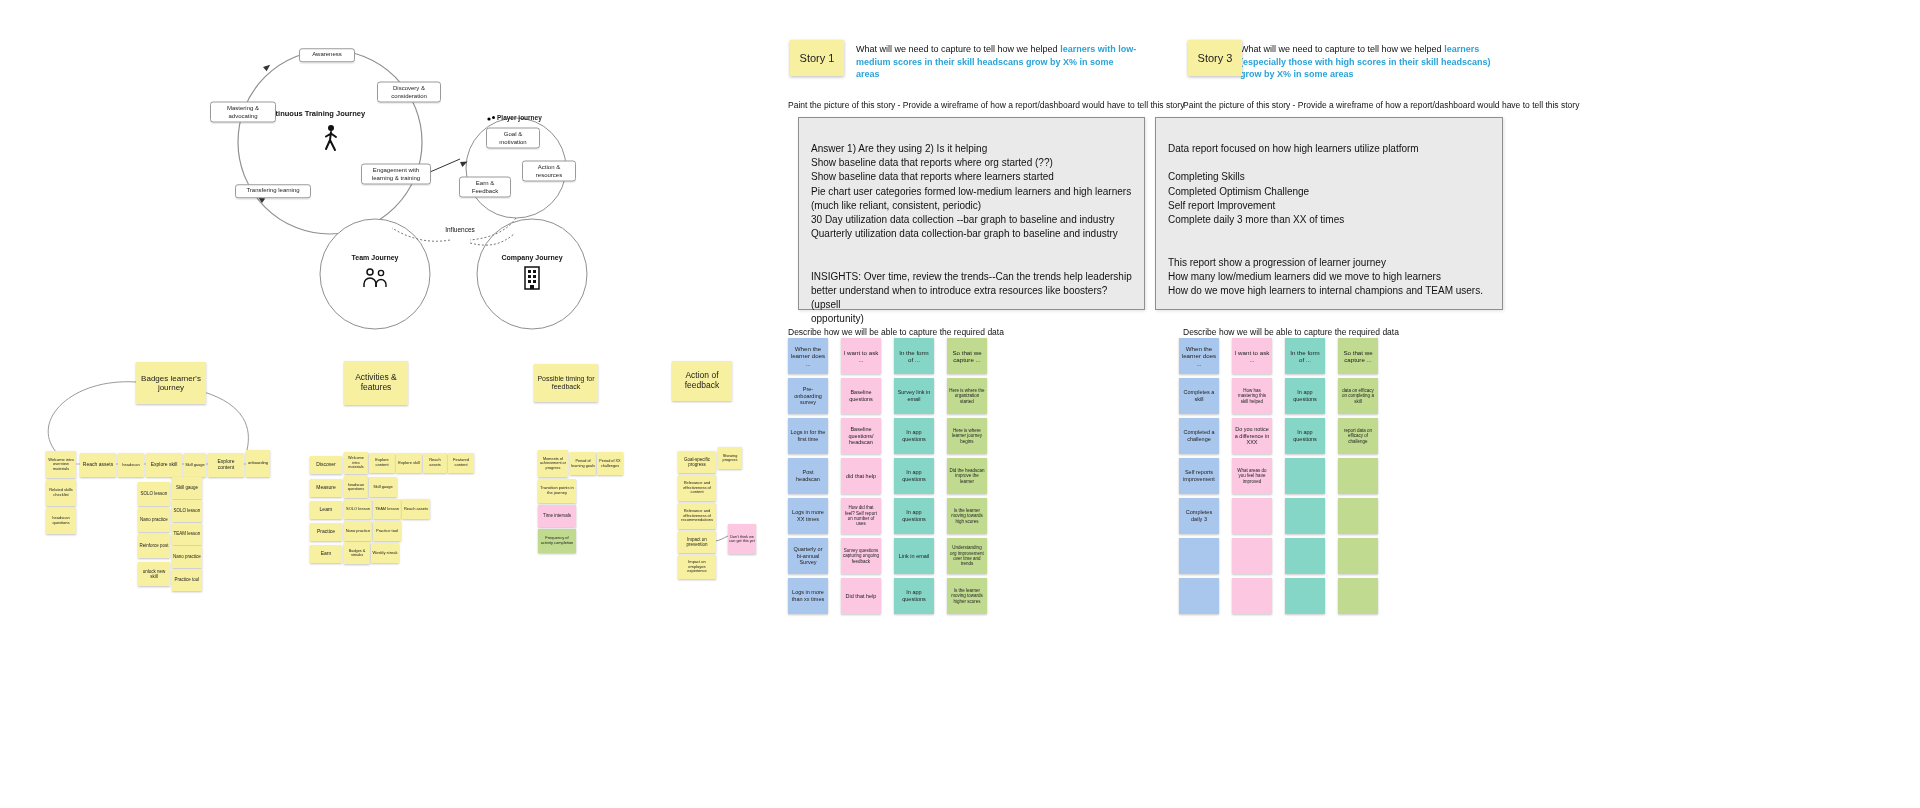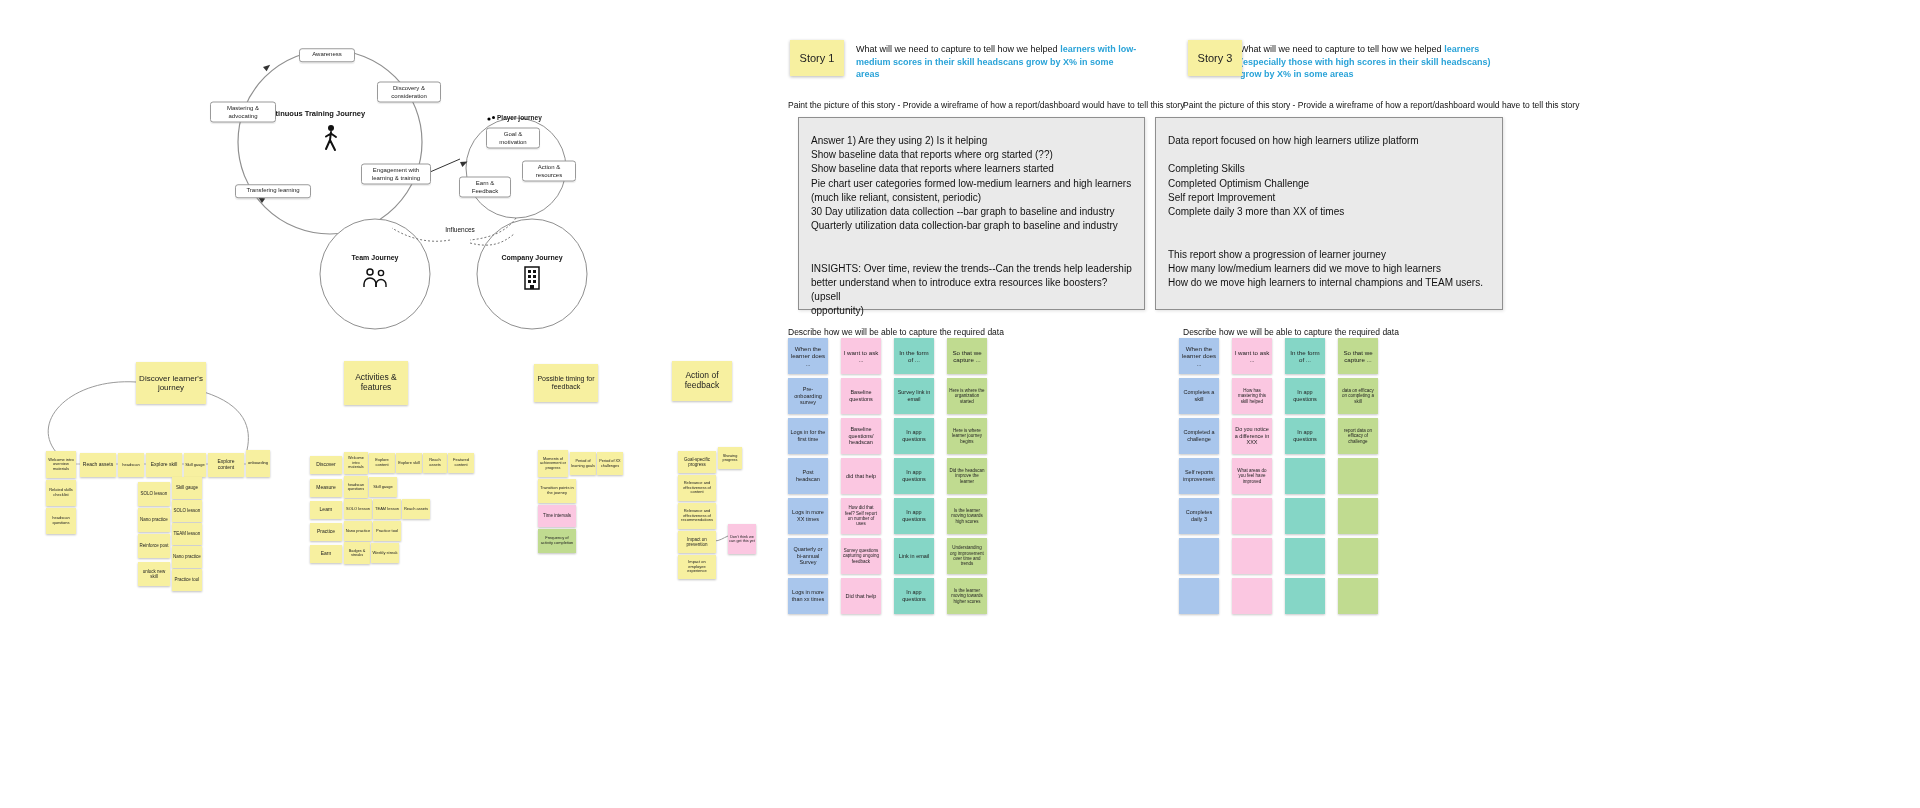--- a/index.html
+++ b/index.html
@@ -23,21 +23,21 @@
   .sticky{position:absolute;display:flex;align-items:center;justify-content:center;text-align:center;
     padding:1px;line-height:1.15;box-shadow:0 1px 2px rgba(0,0,0,.25);color:#222;overflow:hidden;
     word-break:break-word;z-index:3;}
 
   
   .story-tag{position:absolute;width:54px;height:36px;display:flex;align-items:center;justify-content:center;
     font-size:11px;box-shadow:0 1px 3px rgba(0,0,0,.28);z-index:3;}
   .prompt{position:absolute;font-size:9px;line-height:1.4;color:#111;z-index:2;}
   .prompt .hl{font-weight:bold;}
   .caption{position:absolute;font-size:8.5px;color:#111;z-index:2;}
-  .wirebox{position:absolute;background:#eaeaea;border:1px solid #8f8f8f;padding:16px 12px;
+  .wirebox{position:absolute;background:#eaeaea;border:1px solid #8f8f8f;padding:24px 12px;
     font-size:10px;line-height:1.42;color:#111;white-space:pre-line;z-index:2;
     box-shadow:1px 1px 3px rgba(0,0,0,.12);box-sizing:border-box;}
   .grid{position:absolute;display:grid;grid-template-columns:repeat(4,40px);grid-auto-rows:36px;
     column-gap:13px;row-gap:4px;z-index:3;}
   .gcell{display:flex;align-items:center;justify-content:center;text-align:center;font-size:5.5px;
     line-height:1.2;padding:2px;box-shadow:0 1px 2px rgba(0,0,0,.22);color:#222;overflow:hidden;
     word-break:break-word;}
   .ghead{font-size:6.2px;}
 </style>
 </head>
@@ -110,21 +110,21 @@
         <rect x="13" y="5" width="3" height="3" fill="#111"></rect>
       <rect x="8" y="10" width="3" height="3" fill="#111"></rect>
         <rect x="13" y="10" width="3" height="3" fill="#111"></rect>
       <rect x="8" y="15" width="3" height="3" fill="#111"></rect>
         <rect x="13" y="15" width="3" height="3" fill="#111"></rect>
       <rect x="10" y="20" width="4" height="4" fill="#111"></rect>
     </svg>
   </div>
 
   <div class="layer" id="board">
-      <div class="sticky" style="left: 136px; top: 362px; width: 68px; height: 40px; font-size: 8px; background: rgb(247, 240, 160);">Discover learner's journey</div>
+      <div class="sticky" style="left: 136px; top: 362px; width: 68px; height: 40px; font-size: 8px; background: rgb(247, 240, 160);">Badges learner's journey</div>
       <div class="sticky" style="left: 344px; top: 361px; width: 62px; height: 42px; font-size: 8.5px; background: rgb(247, 240, 160);">Activities &amp; features</div>
       <div class="sticky" style="left: 534px; top: 364px; width: 62px; height: 36px; font-size: 7px; background: rgb(247, 240, 160);">Possible timing for feedback</div>
       <div class="sticky" style="left: 672px; top: 361px; width: 58px; height: 38px; font-size: 8.5px; background: rgb(247, 240, 160);">Action of feedback</div>
       <div class="sticky" style="left: 46px; top: 451px; width: 28px; height: 25px; font-size: 4px; background: rgb(247, 240, 160);">Welcome intro overview materials</div>
       <div class="sticky" style="left: 80px; top: 453px; width: 34px; height: 22px; font-size: 5px; background: rgb(247, 240, 160);">Reach assets</div>
       <div class="sticky" style="left: 118px; top: 453px; width: 24px; height: 22px; font-size: 4px; background: rgb(247, 240, 160);">headscan</div>
       <div class="sticky" style="left: 146px; top: 453px; width: 34px; height: 22px; font-size: 5px; background: rgb(247, 240, 160);">Explore skill</div>
       <div class="sticky" style="left: 184px; top: 453px; width: 20px; height: 22px; font-size: 4px; background: rgb(247, 240, 160);">Skill gauge</div>
       <div class="sticky" style="left: 208px; top: 453px; width: 34px; height: 22px; font-size: 5px; background: rgb(247, 240, 160);">Explore content</div>
       <div class="sticky" style="left: 246px; top: 450px; width: 22px; height: 25px; font-size: 4px; background: rgb(247, 240, 160);">onboarding</div>

